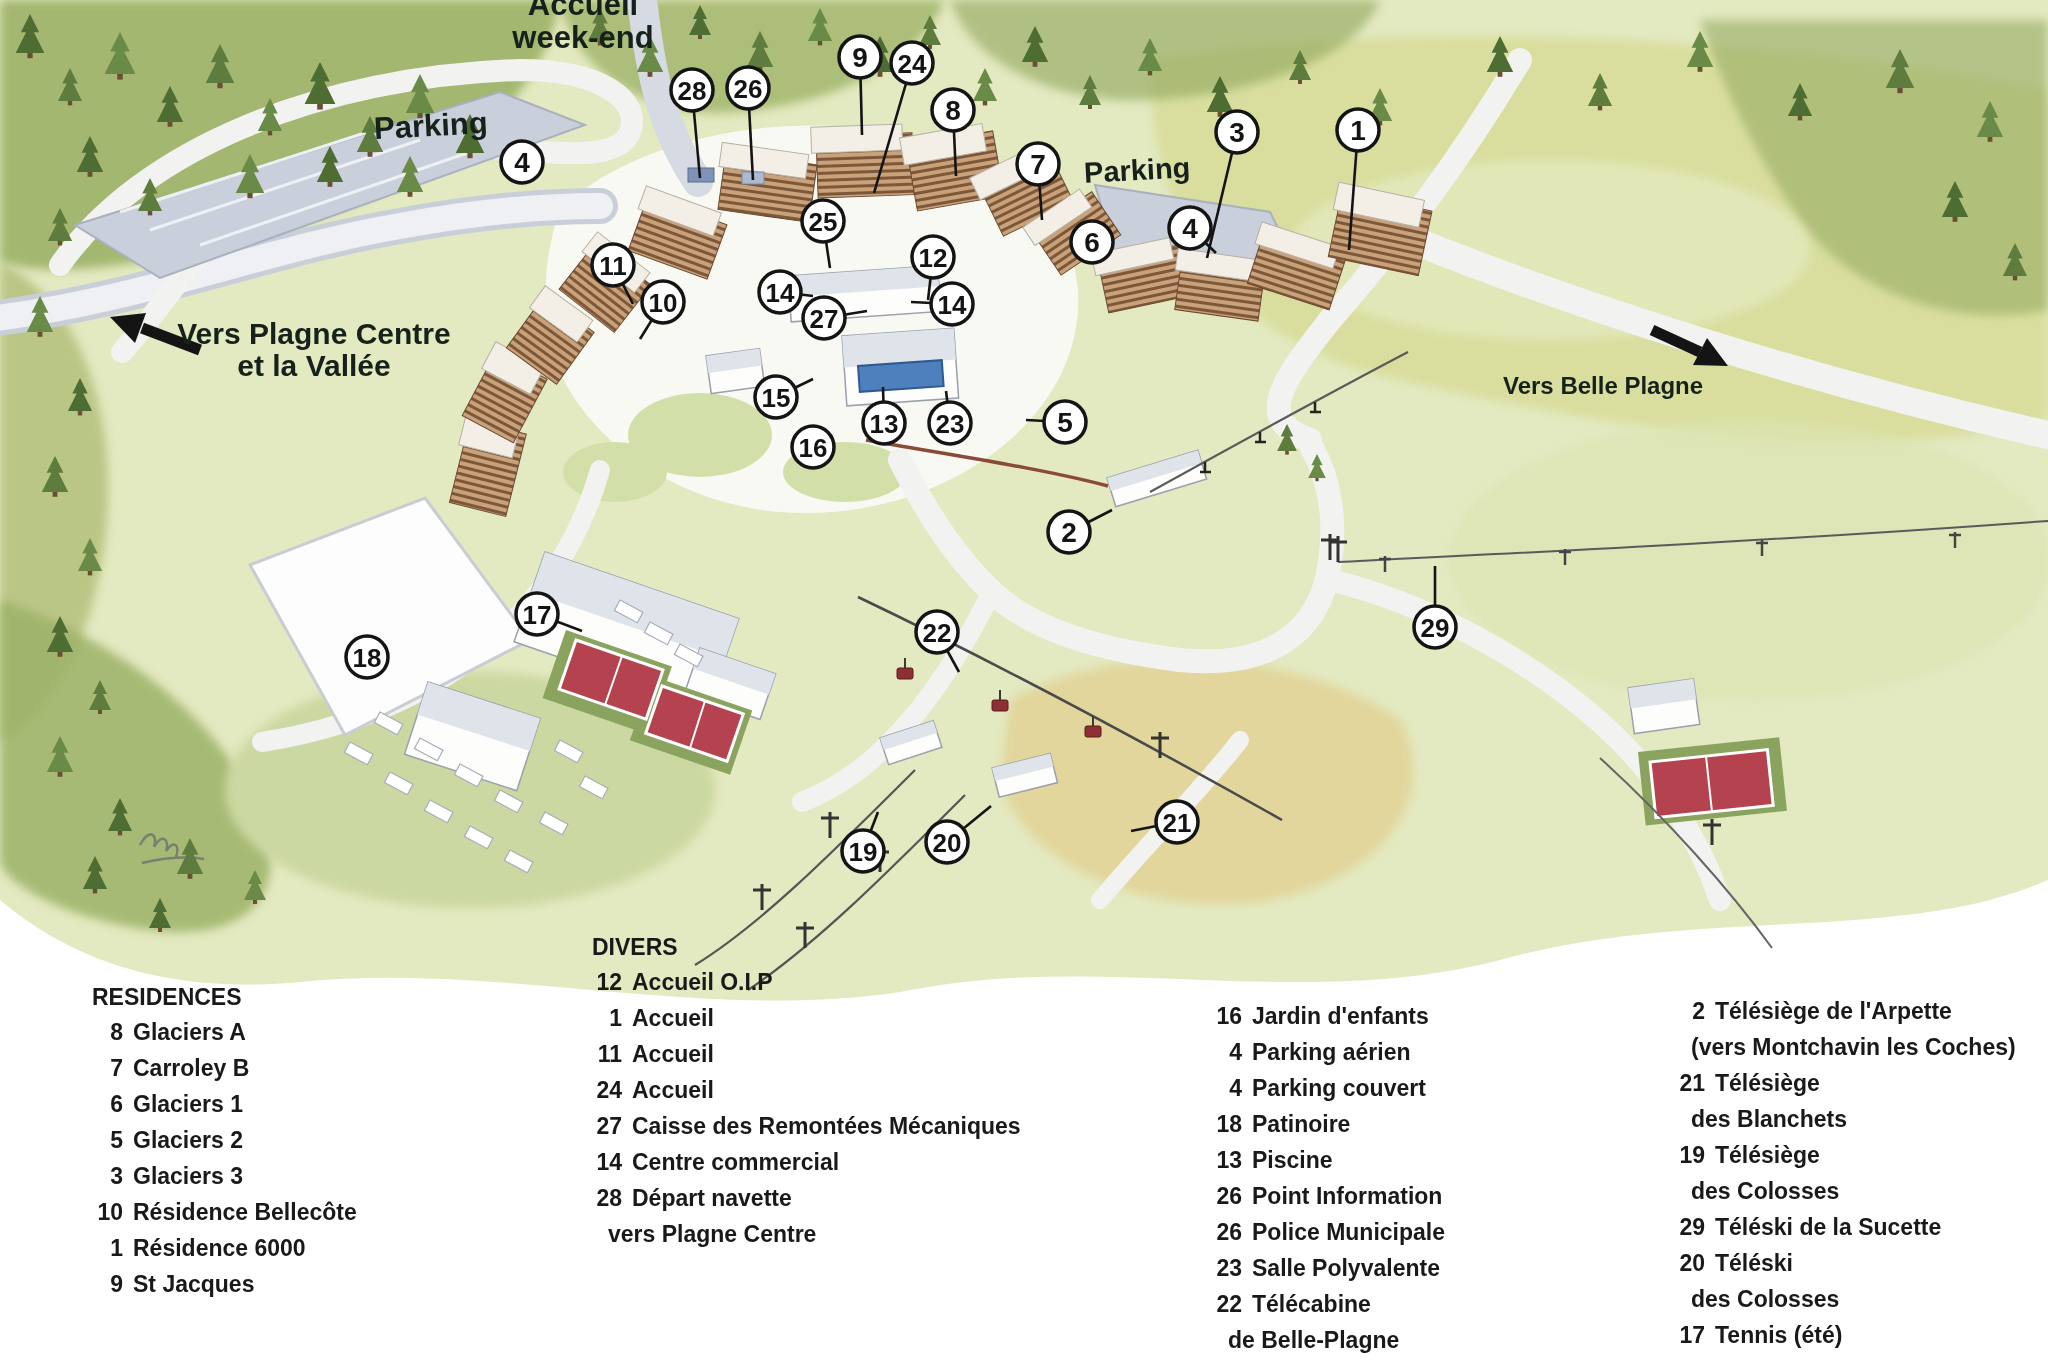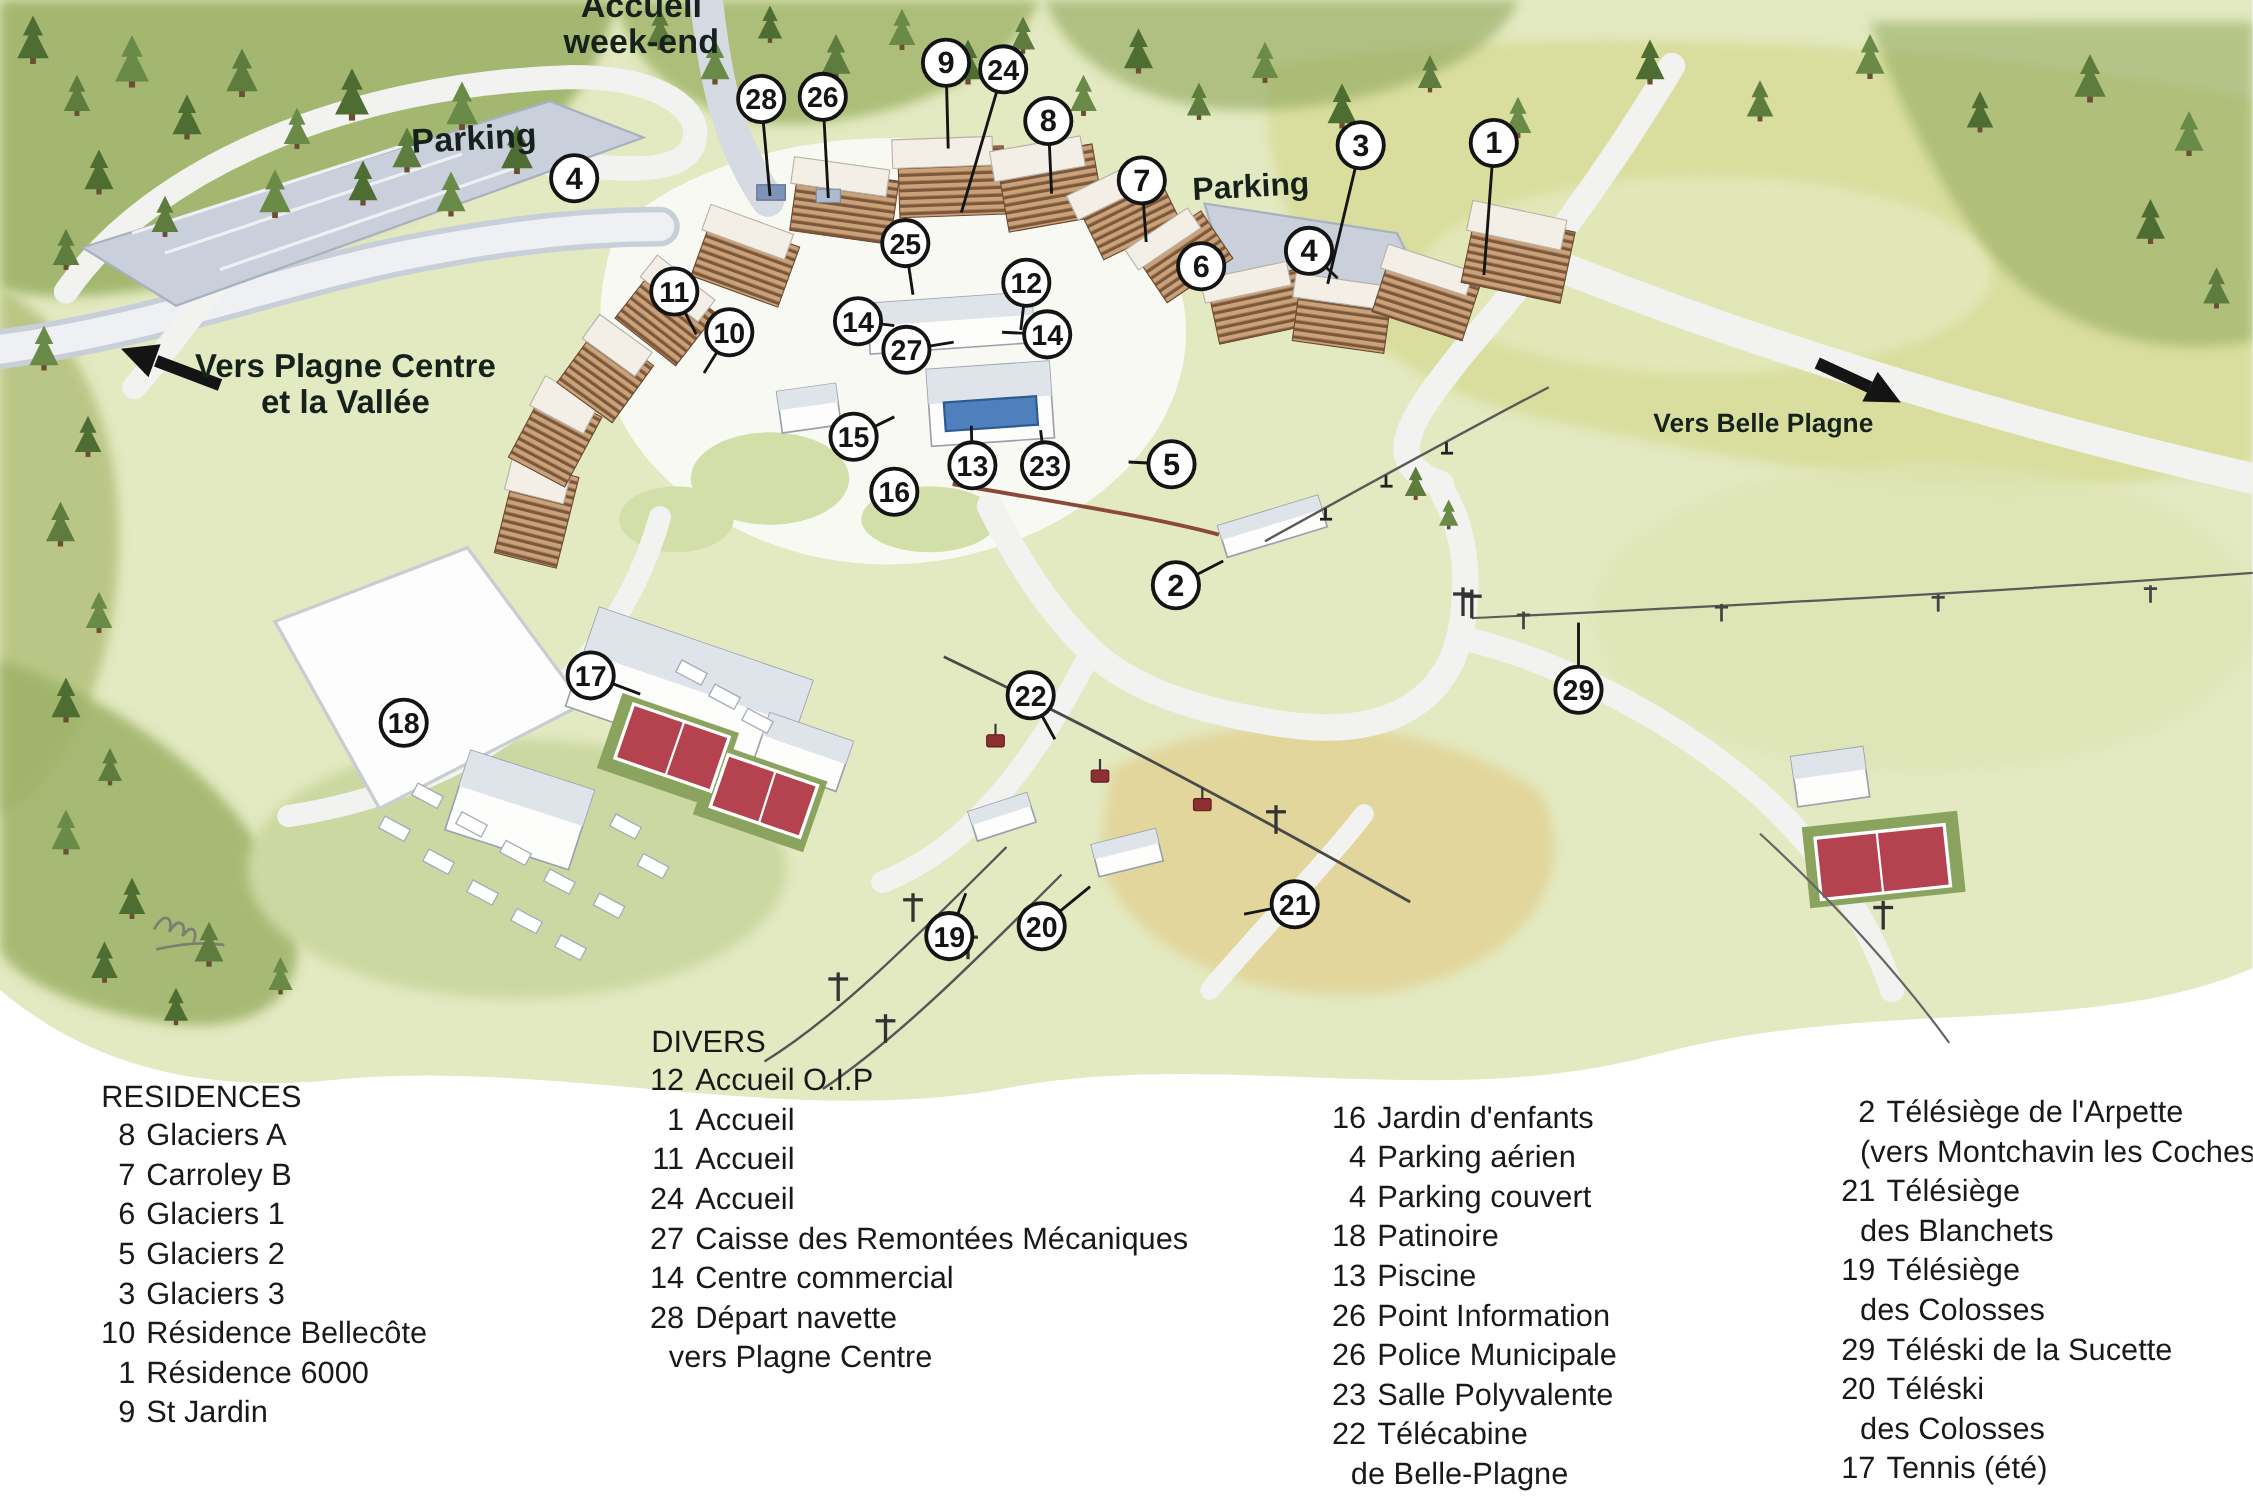--- a/index.html
+++ b/index.html
@@ -5,21 +5,21 @@
   html,body{margin:0;padding:0;background:#fff;}
   .stage{position:relative;width:2048px;height:1365px;overflow:hidden;background:#fff;
          font-family:"Liberation Sans",sans-serif;color:#151515;}
   .stage svg{position:absolute;left:0;top:0;}
   .maplabel{position:absolute;font-weight:700;color:#17211c;white-space:pre;line-height:1.08;}
   .lab-accueil{left:498px;top:-12px;width:170px;text-align:center;font-size:31px;}
   .lab-parkl{left:374px;top:109px;font-size:31px;transform:rotate(-3deg);}
   .lab-parkr{left:1084px;top:155px;font-size:29px;transform:rotate(-3deg);}
   .lab-plagne{left:158px;top:318px;width:312px;text-align:center;font-size:30px;}
   .lab-belle{left:1503px;top:373px;font-size:24px;}
-  .legend{position:absolute;font-weight:400;font-size:28px;color:#191919;}
+  .legend{position:absolute;font-weight:700;font-size:23px;color:#191919;}
   .legend .ltitle{line-height:30px;margin-bottom:2px;}
   .lrow{display:flex;line-height:36px;}
   .lrow .num{display:inline-block;width:40px;text-align:right;margin-right:10px;white-space:pre;}
   .lrow .lbl{white-space:pre;}
   .lrow .num:empty + .lbl{margin-left:-24px;}
   .col-res{left:83px;top:982px;}
   .col-res .ltitle{margin-left:9px;}
   .col-div{left:582px;top:932px;}
   .col-div .ltitle{margin-left:10px;}
   .col-c3{left:1202px;top:998px;}
@@ -539,21 +539,21 @@
         <div class="lrow">
           <span class="num">10</span>
           <span class="lbl">Résidence Bellecôte</span>
         </div>
         <div class="lrow">
           <span class="num">1</span>
           <span class="lbl">Résidence 6000</span>
         </div>
         <div class="lrow">
           <span class="num">9</span>
-          <span class="lbl">St Jardin</span>
+          <span class="lbl">St Jacques</span>
         </div>
       </div>
 </div>
 <div class="legend col-div">
   <div class="ltitle">DIVERS</div>
   <div>
         <div class="lrow">
           <span class="num">12</span>
           <span class="lbl">Accueil O.I.P</span>
         </div>

